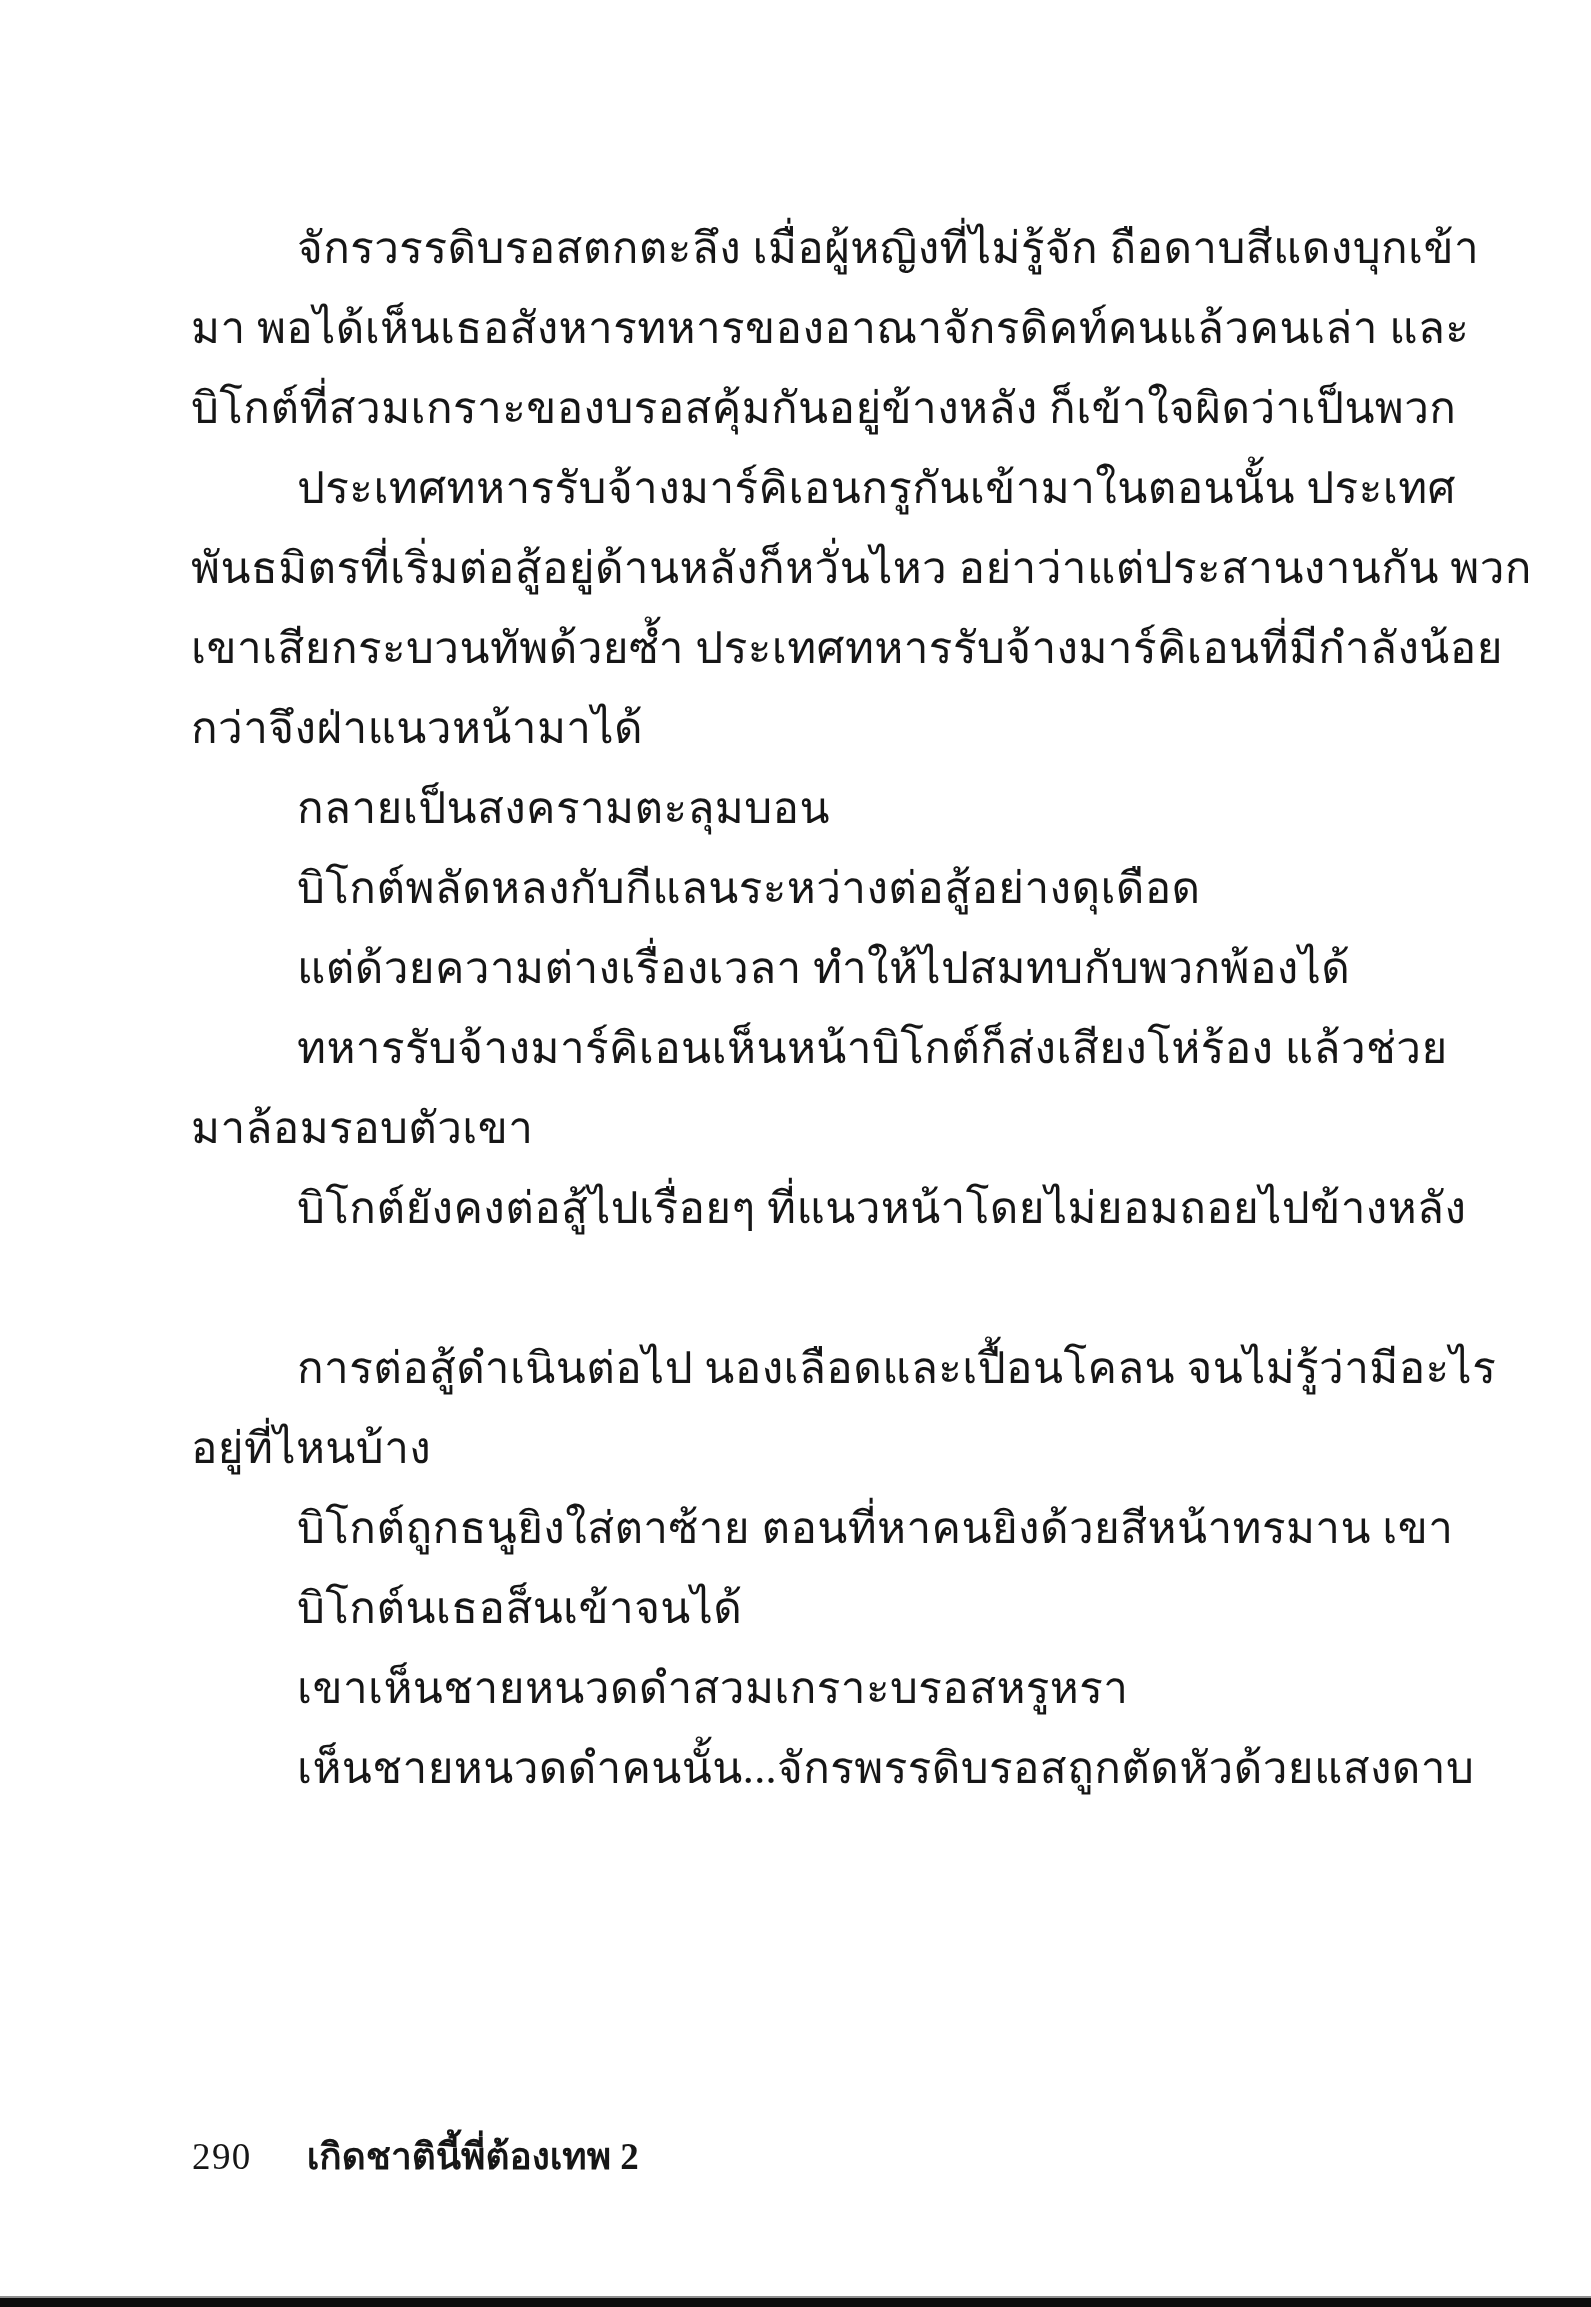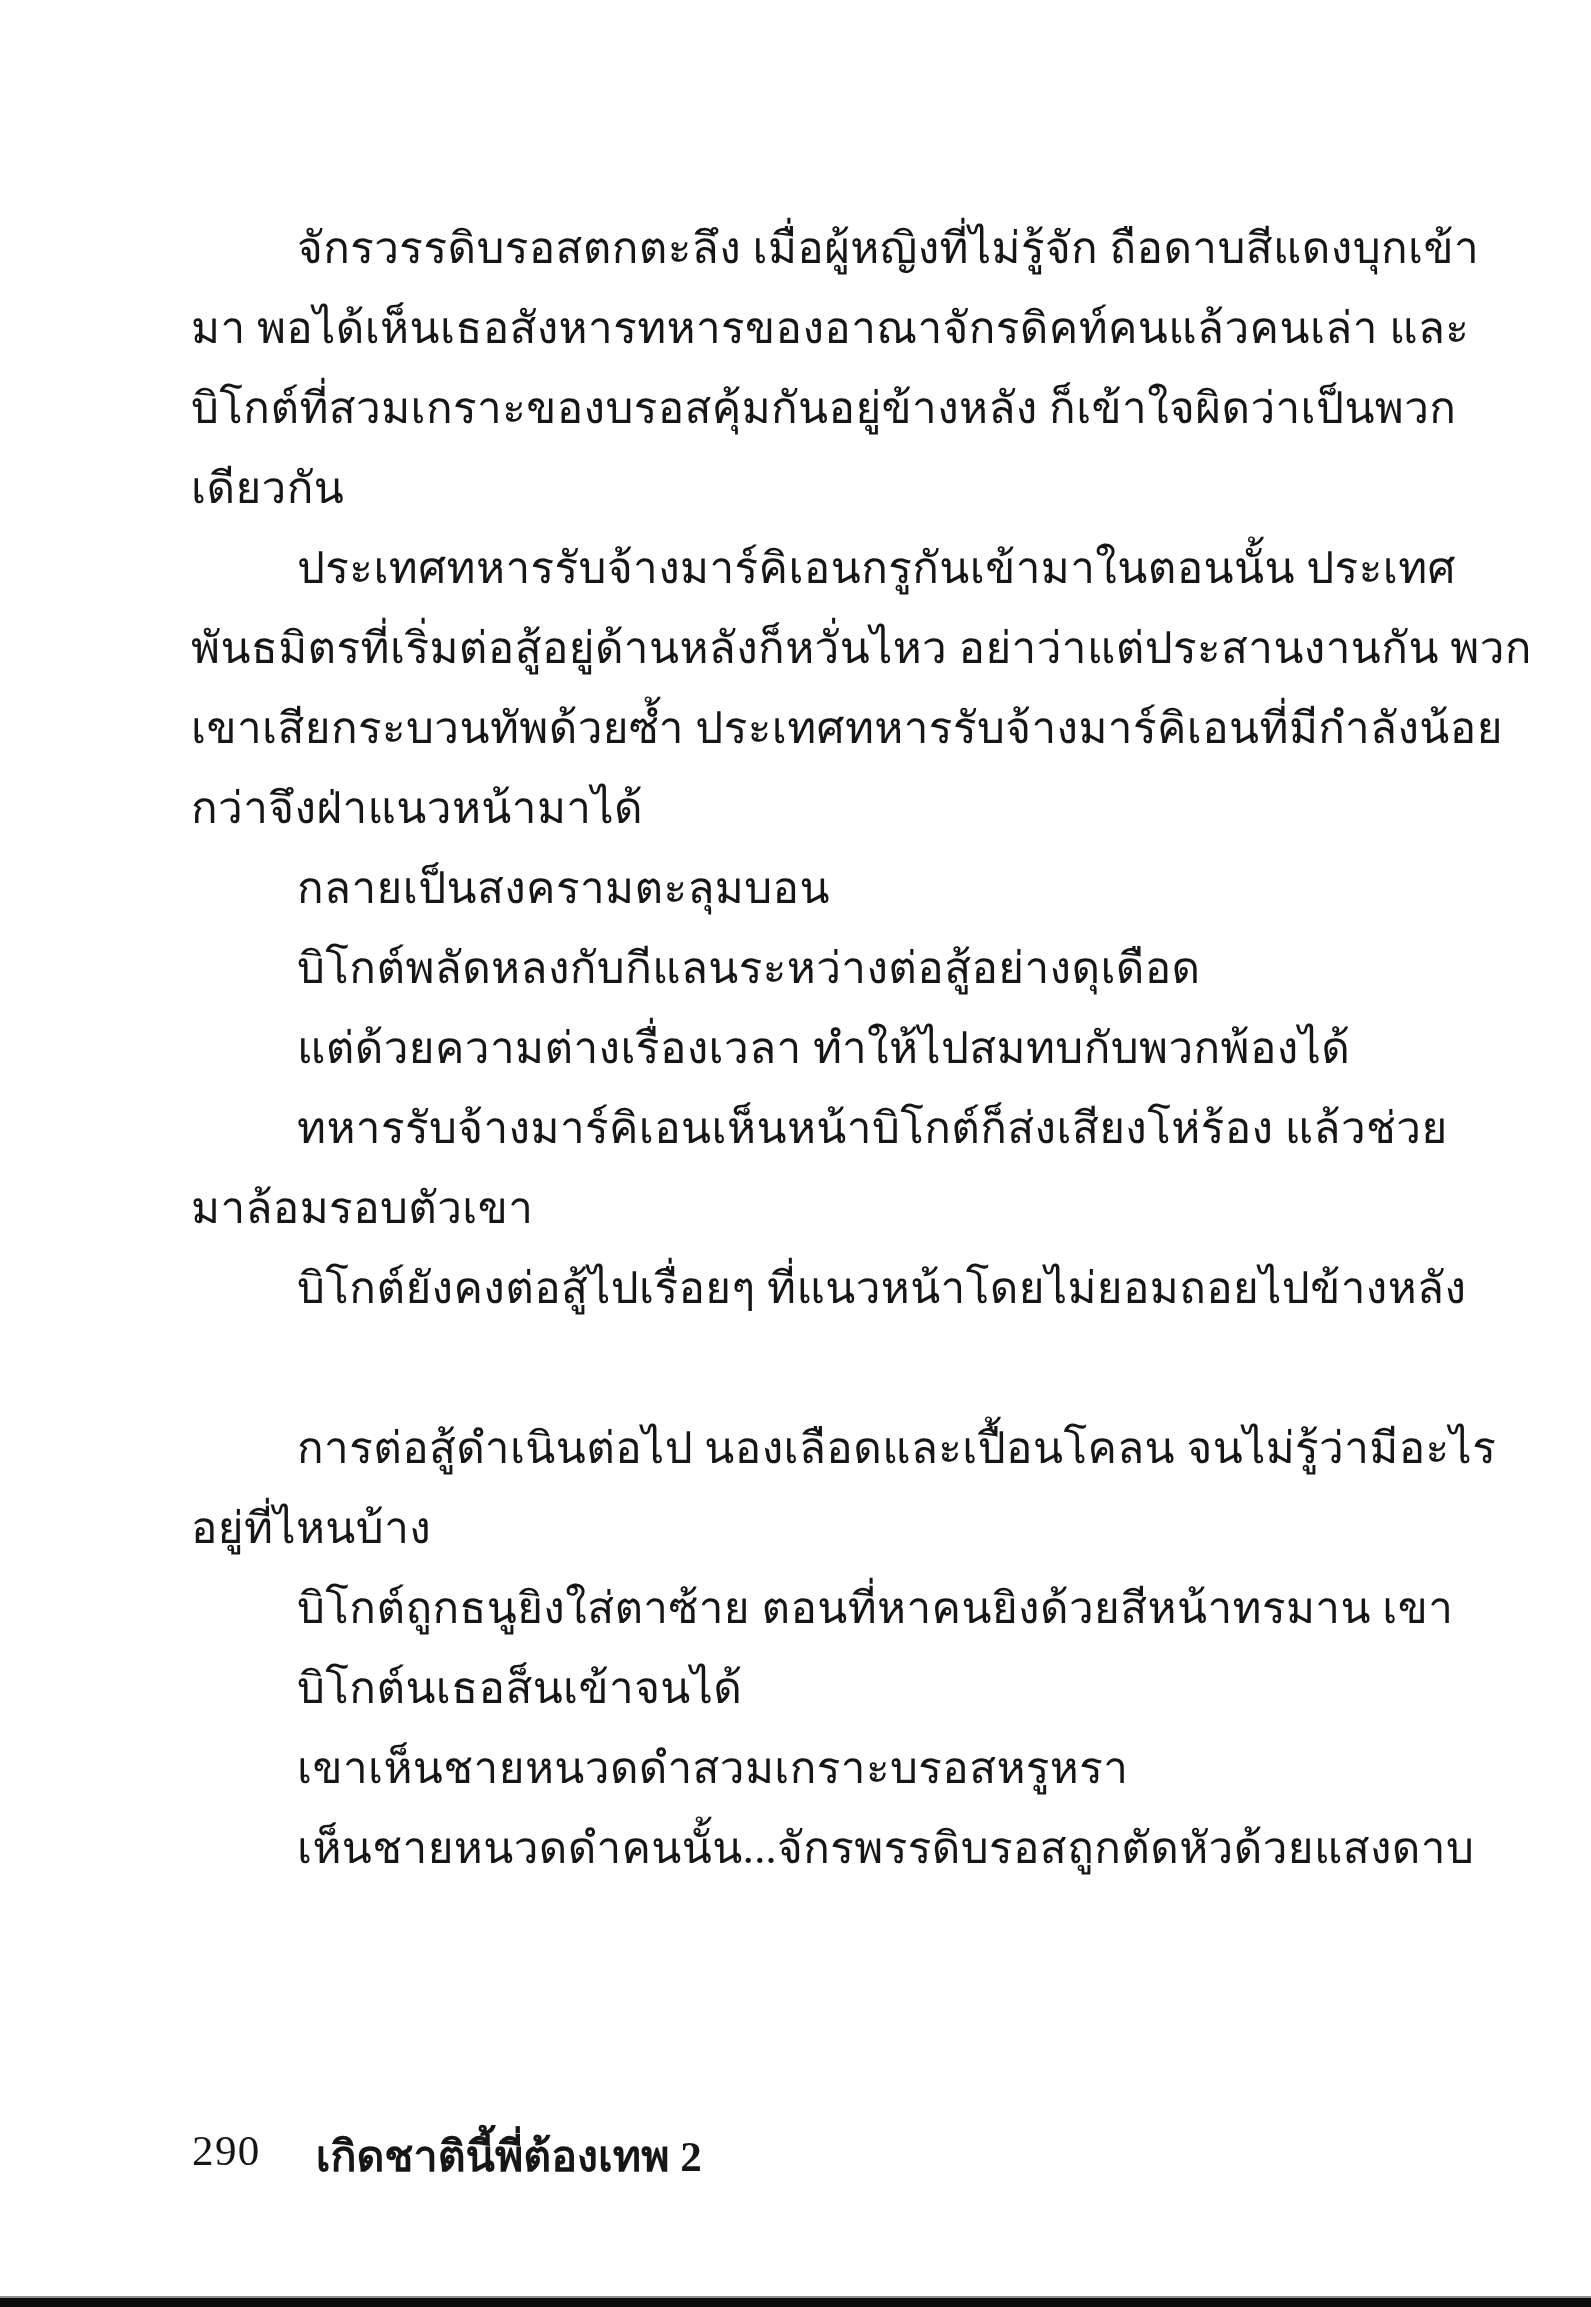--- a/index.html
+++ b/index.html
@@ -37,23 +37,23 @@
     padding-left: 106px;
   }
   .gap {
     margin-top: 80px;
   }
   .footer {
     position: absolute;
     left: 192px;
     top: 2123px;
     display: flex;
-    align-items: center;
+    align-items: flex-end;
     column-gap: 55px;
-    font-size: 43px;
+    font-size: 37px;
     line-height: 44px;
   }
   .footer .page-number {
     font-family: "Liberation Serif", serif;
     letter-spacing: 1.4px;
   }
   .footer .book-title {
     font-weight: 600;
     margin-top: 12px;
   }
@@ -70,21 +70,20 @@
 </style>
 </head>
 <body>
 
 <div class="page">
 
   <div class="content">
     <div class="line indent">จักรวรรดิบรอสตกตะลึง เมื่อผู้หญิงที่ไม่รู้จัก ถือดาบสีแดงบุกเข้า</div>
     <div class="line">มา พอได้เห็นเธอสังหารทหารของอาณาจักรดิคท์คนแล้วคนเล่า และ</div>
     <div class="line">บิโกต์ที่สวมเกราะของบรอสคุ้มกันอยู่ข้างหลัง ก็เข้าใจผิดว่าเป็นพวก</div>
-    <div class="line">เดียวกัน</div>
     <div class="line indent">ประเทศทหารรับจ้างมาร์คิเอนกรูกันเข้ามาในตอนนั้น ประเทศ</div>
     <div class="line">พันธมิตรที่เริ่มต่อสู้อยู่ด้านหลังก็หวั่นไหว อย่าว่าแต่ประสานงานกัน พวก</div>
     <div class="line">เขาเสียกระบวนทัพด้วยซ้ำ ประเทศทหารรับจ้างมาร์คิเอนที่มีกำลังน้อย</div>
     <div class="line">กว่าจึงฝ่าแนวหน้ามาได้</div>
     <div class="line indent">กลายเป็นสงครามตะลุมบอน</div>
     <div class="line indent">บิโกต์พลัดหลงกับกีแลนระหว่างต่อสู้อย่างดุเดือด</div>
     <div class="line indent">แต่ด้วยความต่างเรื่องเวลา ทำให้ไปสมทบกับพวกพ้องได้</div>
     <div class="line indent">ทหารรับจ้างมาร์คิเอนเห็นหน้าบิโกต์ก็ส่งเสียงโห่ร้อง แล้วช่วย</div>
     <div class="line">มาล้อมรอบตัวเขา</div>
     <div class="line indent">บิโกต์ยังคงต่อสู้ไปเรื่อยๆ ที่แนวหน้าโดยไม่ยอมถอยไปข้างหลัง</div>

